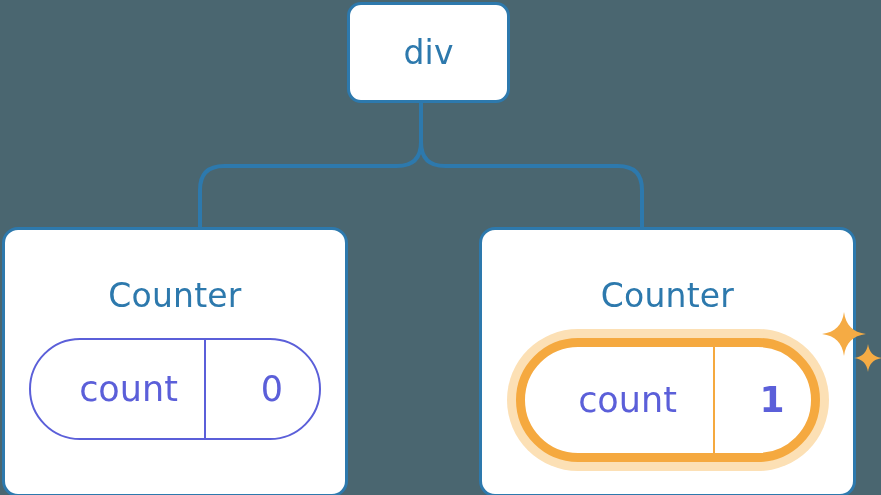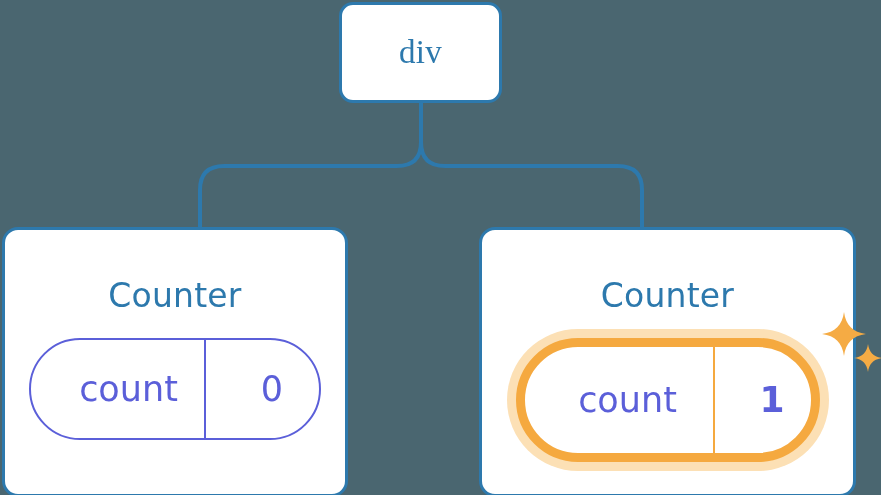--- a/index.html
+++ b/index.html
@@ -34,27 +34,26 @@
     position: absolute;
     z-index: 2;
     background: #ffffff;
     border: 3px solid #2d79ad;
     box-sizing: border-box;
     display: flex;
     flex-direction: column;
     align-items: center;
   }
   .node.root {
-    left: 339px;
+    left: 347px;
     top: 2px;
     width: 163px;
     height: 101px;
     border-radius: 14px;
     justify-content: center;
-    font-family: Liberation Serif, serif;
   }
   .node.leaf {
     width: 346px;
     height: 270px;
     border-radius: 16px;
     top: 227px;
     justify-content: flex-start;
   }
   .node.leaf.left  { left: 2px; }
   .node.leaf.right { left: 479px; width: 377px; }

